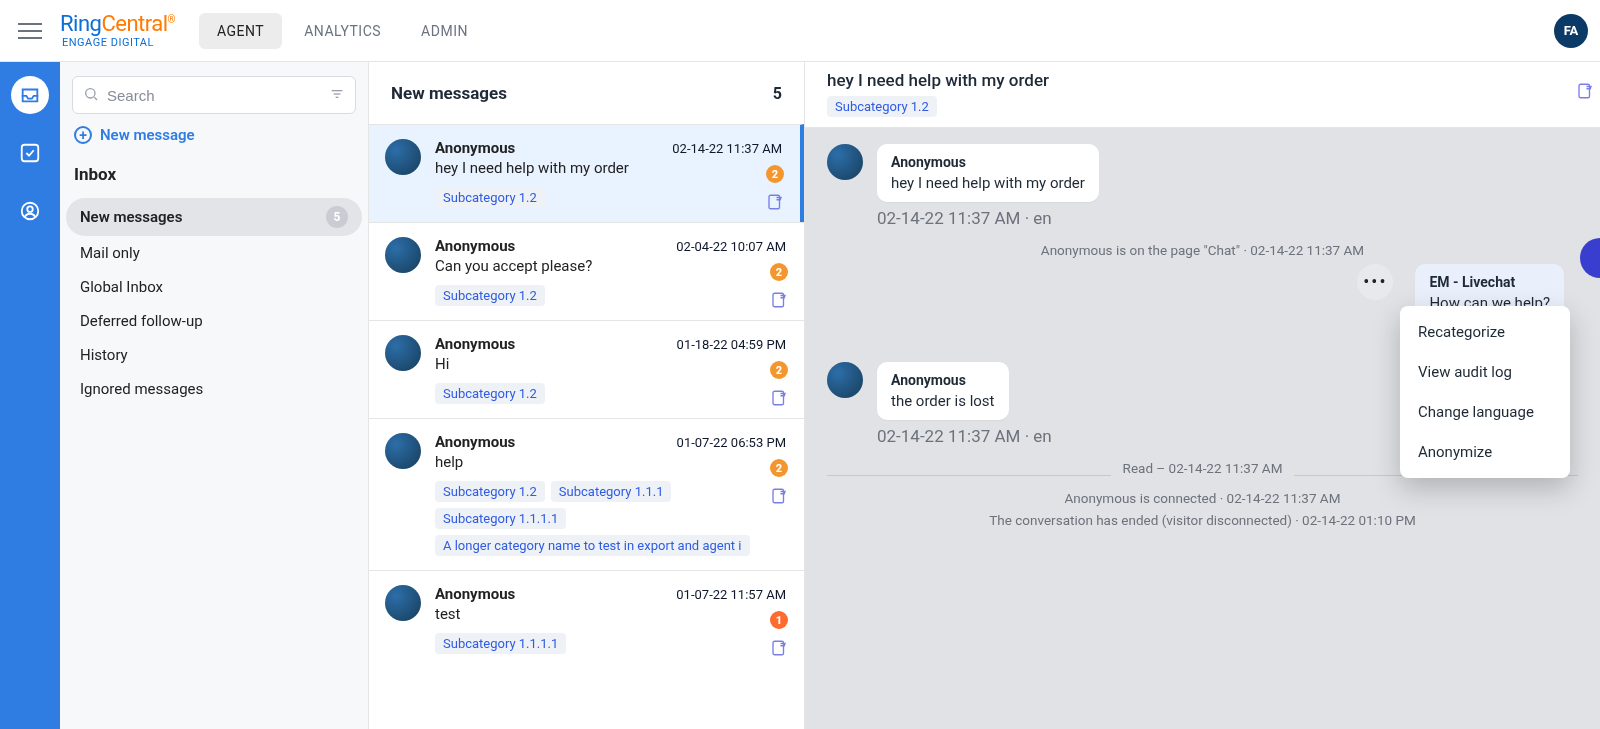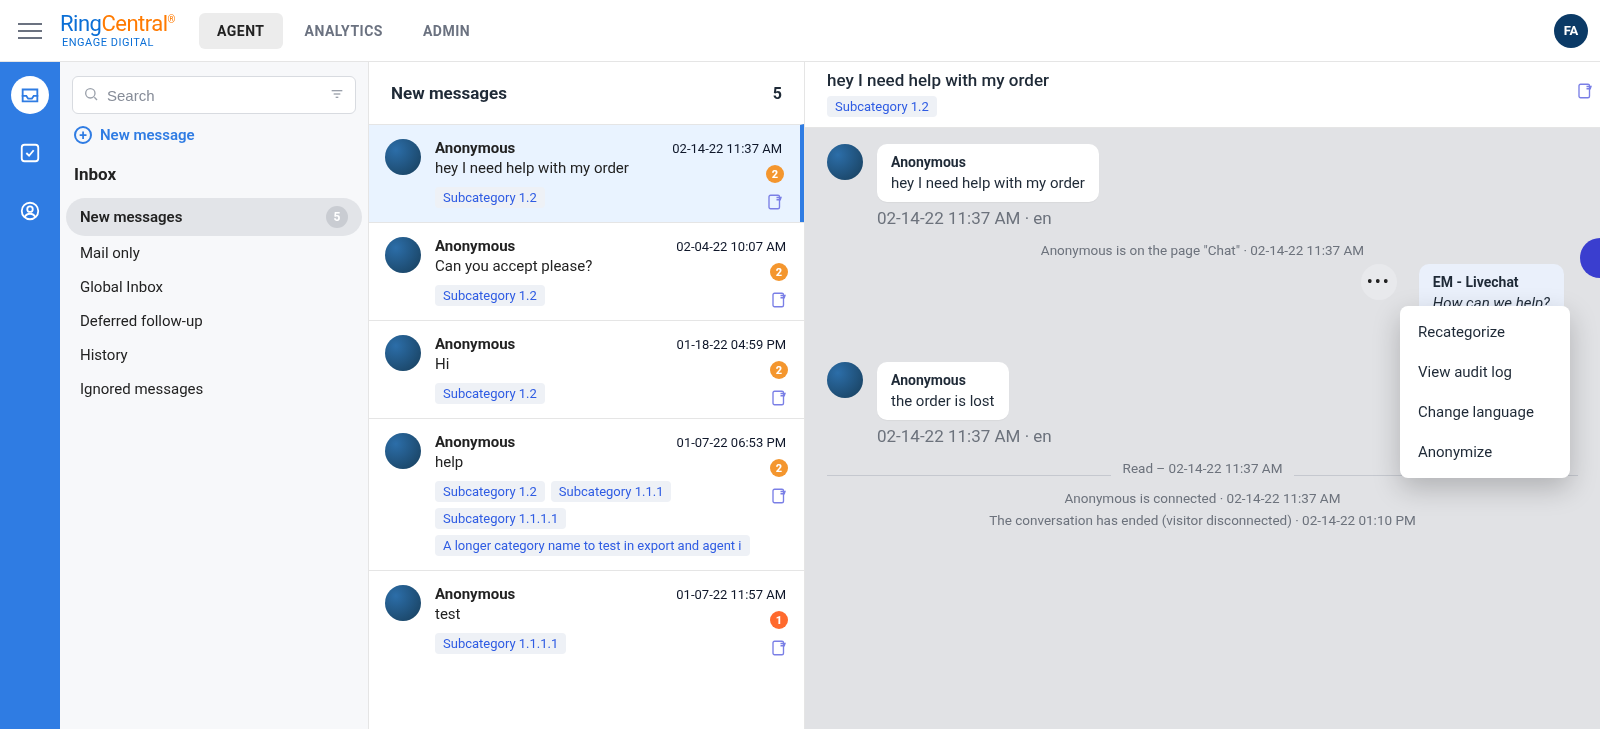--- a/index.html
+++ b/index.html
@@ -7,21 +7,21 @@
 body{display:flex;flex-direction:column;overflow:hidden}
 
 .topbar{height:62px;display:flex;align-items:center;border-bottom:1px solid #e5e5e5;padding:0 18px;gap:18px}
 .hamburger{display:flex;flex-direction:column;gap:5px;cursor:pointer}
 .hamburger span{width:24px;height:2px;background:#6b7280}
 .logo{display:flex;flex-direction:column;line-height:1}
 .logo-main{font-size:22px;font-weight:400;letter-spacing:-.5px}
 .logo-ring{color:#0b6fd6}.logo-central{color:#ff7a00}.logo-tm{font-size:10px;color:#ff7a00;vertical-align:super}
 .logo-sub{font-size:11px;font-weight:400;color:#0b6fd6;letter-spacing:.5px;margin-left:2px;margin-top:2px}
 .navtabs{display:flex;gap:4px;margin-left:6px}
-.navtab{padding:10px 18px;font-weight:700;color:#6b7280;border-radius:6px;cursor:pointer;letter-spacing:.5px}
+.navtab{padding:10px 18px;font-weight:400;color:#6b7280;border-radius:6px;cursor:pointer;letter-spacing:.5px}
 .navtab.active{background:#ececec;color:#222}
 .topbar-spacer{flex:1}
 .avatar-top{width:34px;height:34px;border-radius:50%;background:#0b3a66;color:#fff;font-size:13px;font-weight:700;display:flex;align-items:center;justify-content:center;margin-right:-6px;cursor:pointer}
 
 .app-body{flex:1;display:flex;min-height:0}
 .rail{width:60px;background:#2f7ce3;display:flex;flex-direction:column;align-items:center;padding-top:14px;gap:20px}
 .rail .rail-btn{width:38px;height:38px;border-radius:50%;display:flex;align-items:center;justify-content:center;cursor:pointer;color:#fff}
 .rail .rail-btn.active{background:#fff;color:#2f7ce3}
 .rail svg{width:22px;height:22px;stroke:currentColor;fill:none;stroke-width:2}
 
@@ -66,21 +66,21 @@
 .convo-header .channel-corner{position:absolute;right:6px;top:20px;color:#7a7fe6}
 .convo-scroll{flex:1;overflow:auto;padding:16px 22px 24px;position:relative}
 .msg{display:flex;gap:14px;margin-bottom:10px}
 .msg.right{justify-content:flex-end}
 .msg .avatar{width:36px;height:36px;border-radius:50%;background:radial-gradient(circle at 30% 30%,#2c6ea9,#173d59);flex-shrink:0}
 .msg.right .avatar{background:#3a3ecf}
 .bubble{background:#fff;border-radius:10px;padding:10px 14px;max-width:380px;box-shadow:0 1px 1px rgba(0,0,0,.04)}
 .msg.right .bubble{background:#eaf0fb}
 .bubble .who{font-weight:700;font-size:14px}
 .bubble .txt{font-size:15px;margin-top:4px}
-.bubble .txt.italic{font-style:italic}
+.bubble .txt.italic{}
 .meta{font-size:17px;color:#6c727c;margin:-4px 0 14px 50px}
 .meta.right{text-align:right;margin:-4px 10px 14px 0}
 .sys{text-align:center;color:#6c727c;font-size:13.5px;margin:6px 0}
 .hr-read{display:flex;align-items:flex-end;gap:12px;color:#6c727c;font-size:13.5px;margin:14px 0}
 .hr-read::before,.hr-read::after{content:"";flex:1;height:1px;background:#c5c8cf}
 
 .dots-btn{width:36px;height:36px;border-radius:50%;background:#e8e9ec;display:flex;align-items:center;justify-content:center;cursor:pointer;margin-right:8px}
 .dots-btn span{font-size:18px;letter-spacing:2px;color:#222;line-height:1}
 .menu{position:absolute;right:30px;top:244px;background:#fff;border-radius:8px;box-shadow:0 10px 28px rgba(0,0,0,.22);padding:6px 0;min-width:170px;z-index:20}
 .menu .mi{padding:11px 18px;font-size:15px;cursor:pointer}

